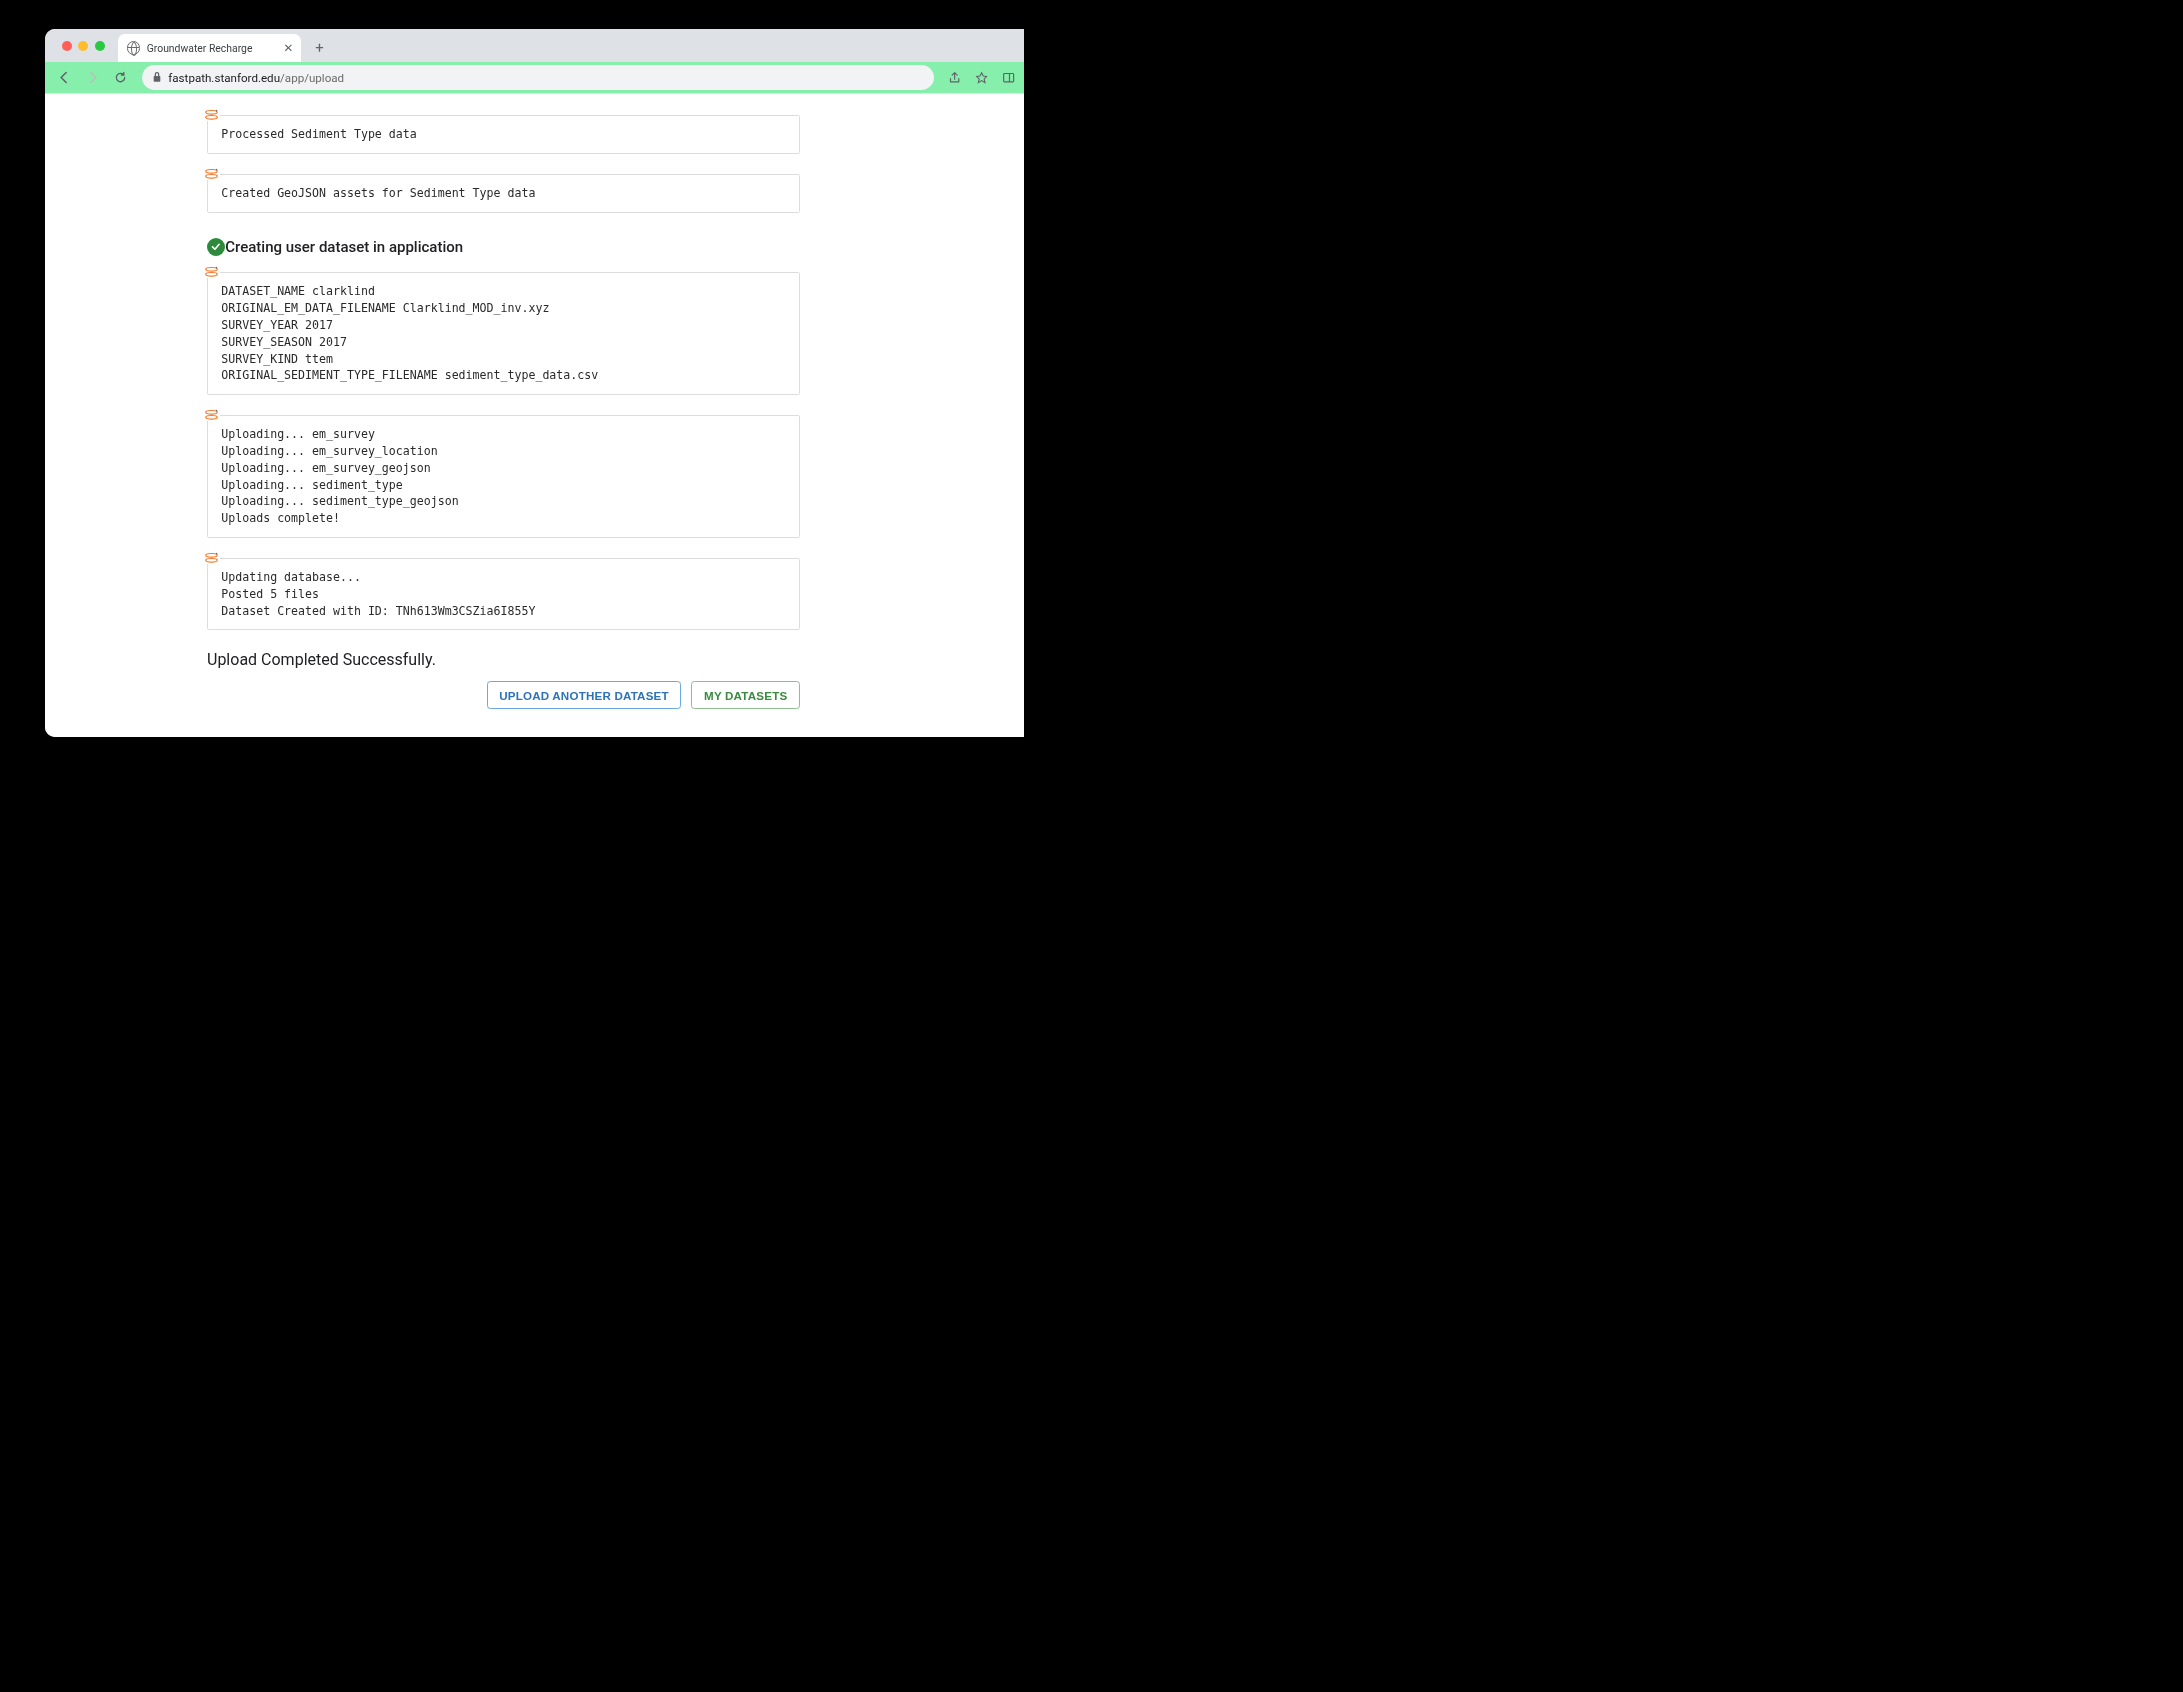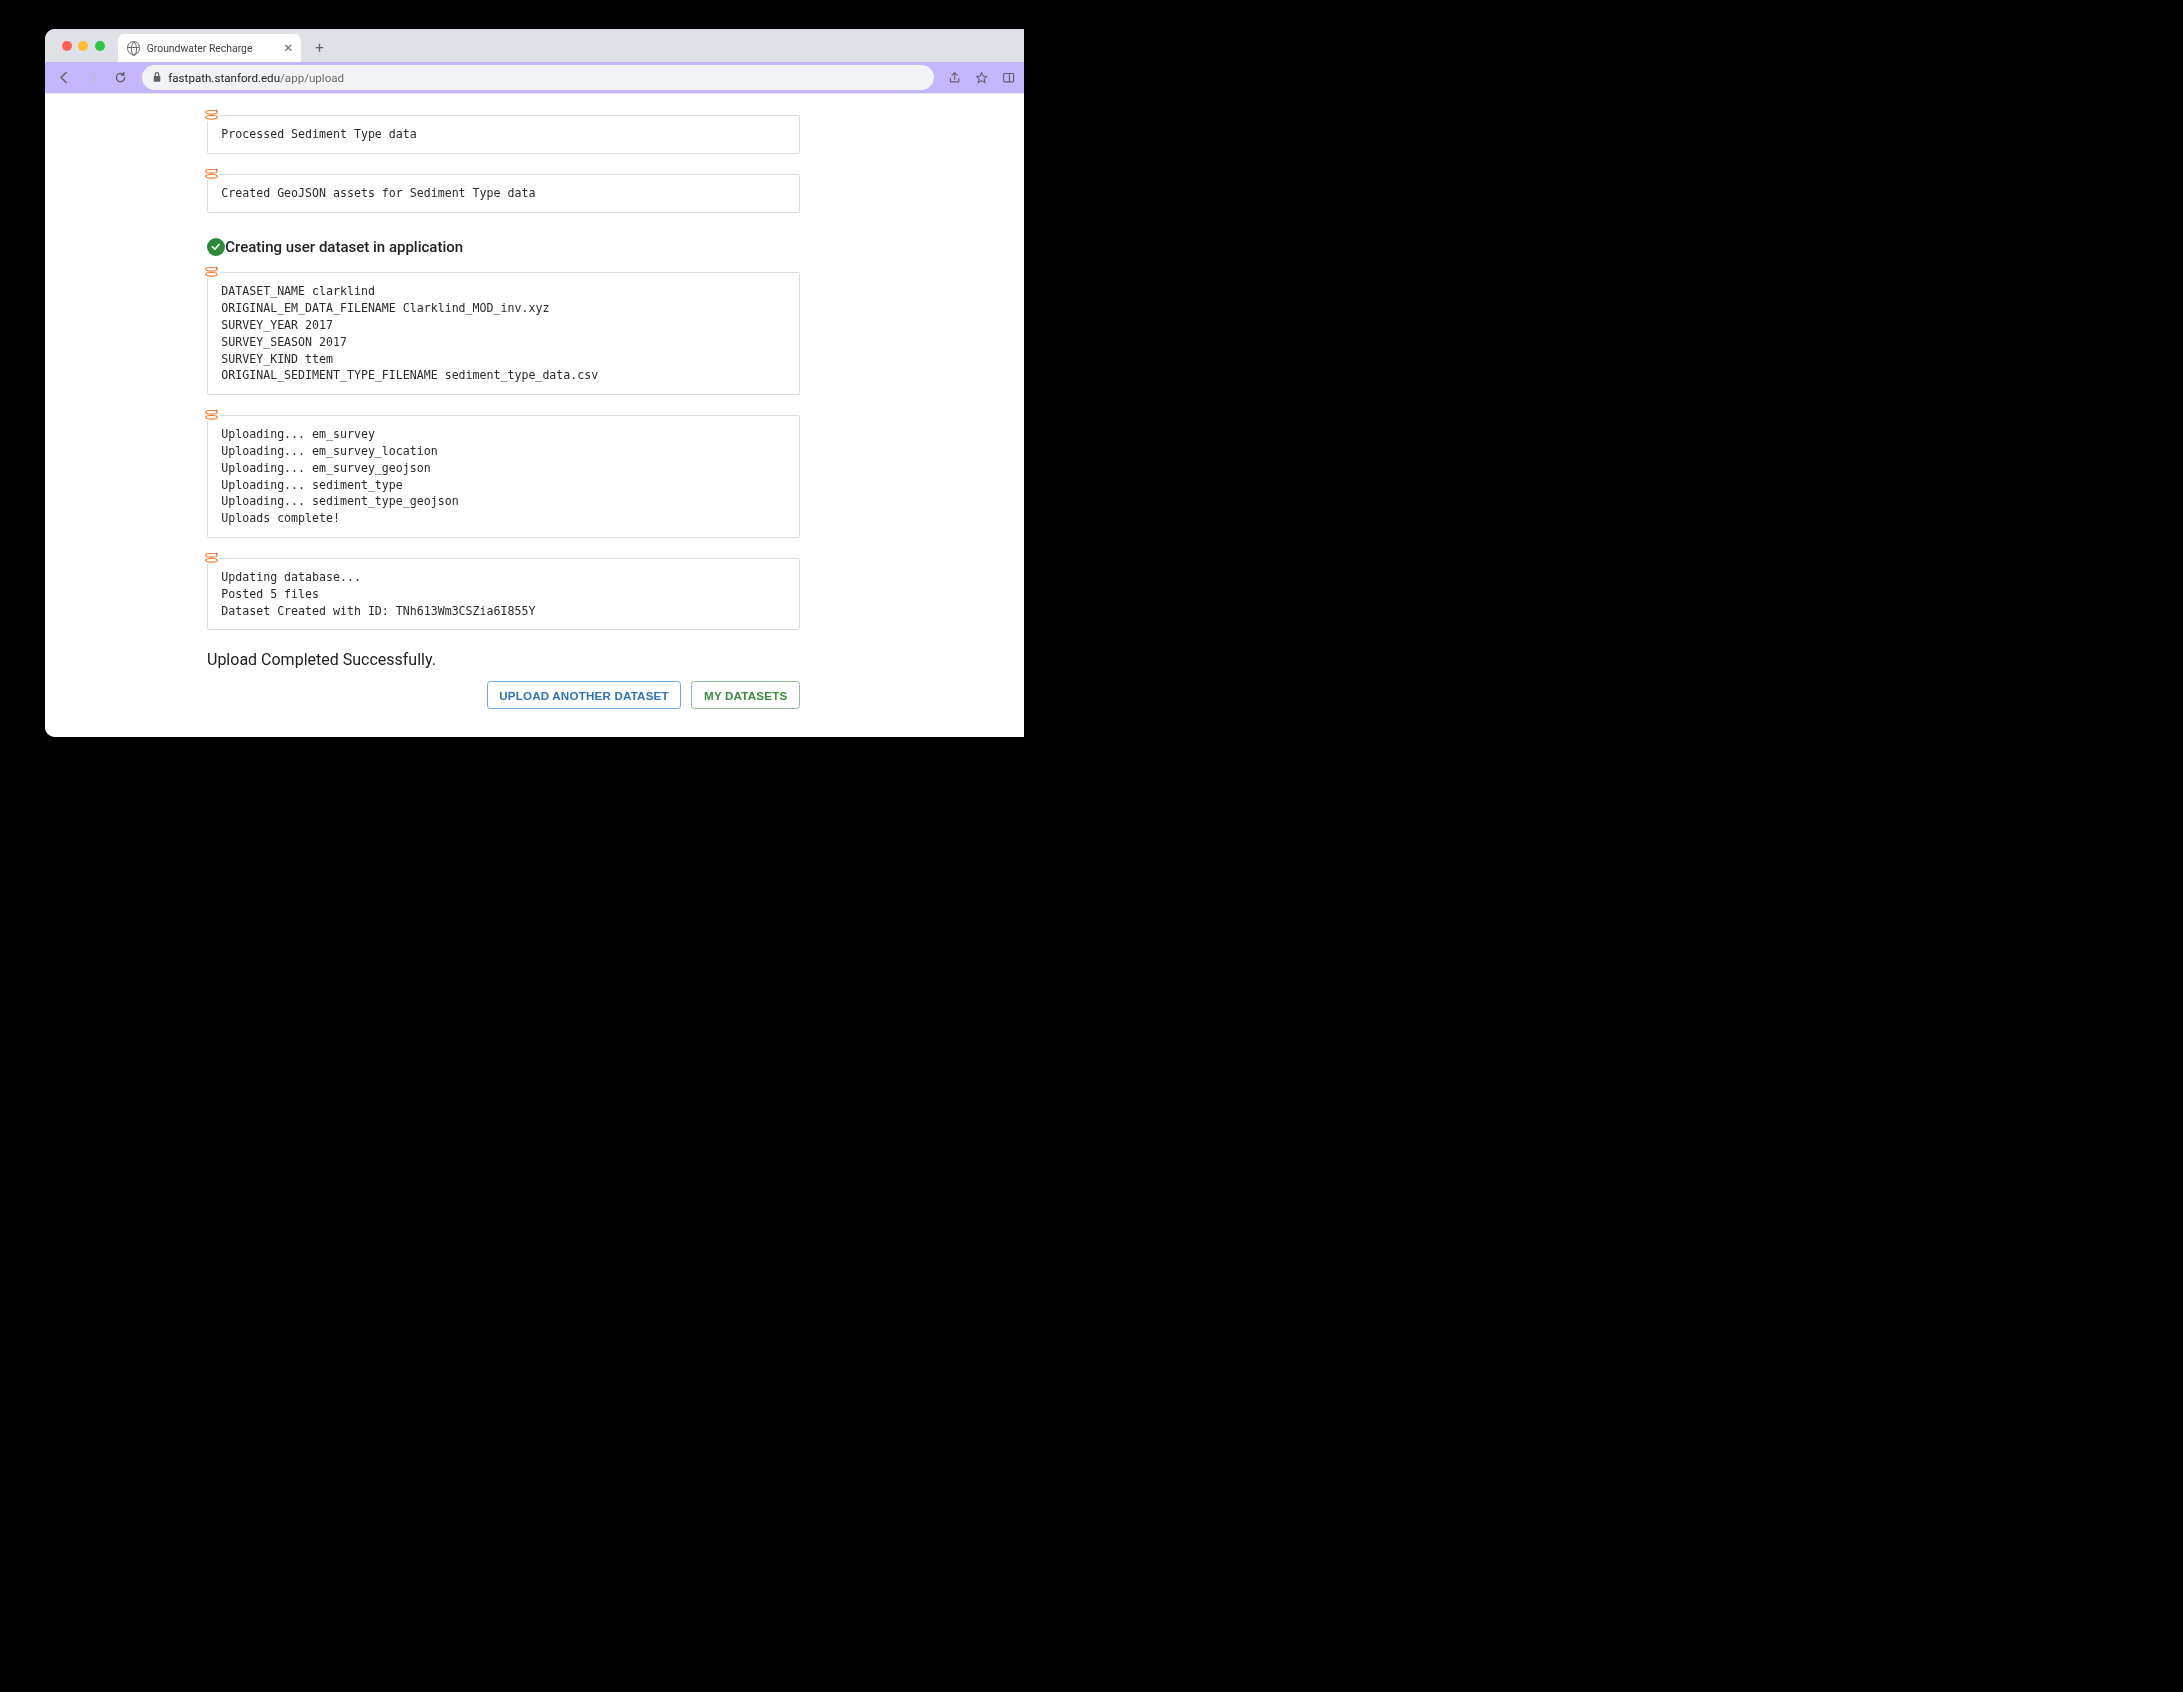--- a/index.html
+++ b/index.html
@@ -100,21 +100,21 @@
   .tabs-dropdown {
     position: absolute;
     right: 8.3px;
     top: 10px;
     color: #5f6368;
     font-size: 10.8px;
     cursor: pointer;
   }
   .url-bar {
     height: 32px;
-    background: #c4b5fd;
+    background: #86efac;
     border-bottom: 0.8px solid #e5e5e5;
     display: flex;
     align-items: center;
     padding: 0 6.7px;
     gap: 3.3px;
   }
   .nav-btn {
     width: 25px; height: 25px;
     display: flex;
     align-items: center;

